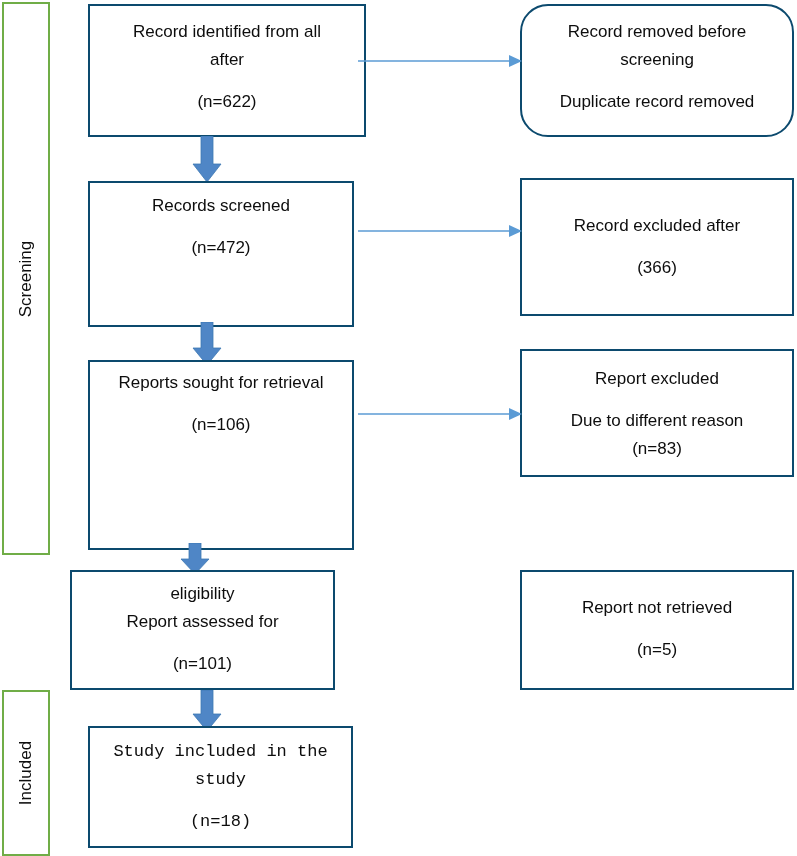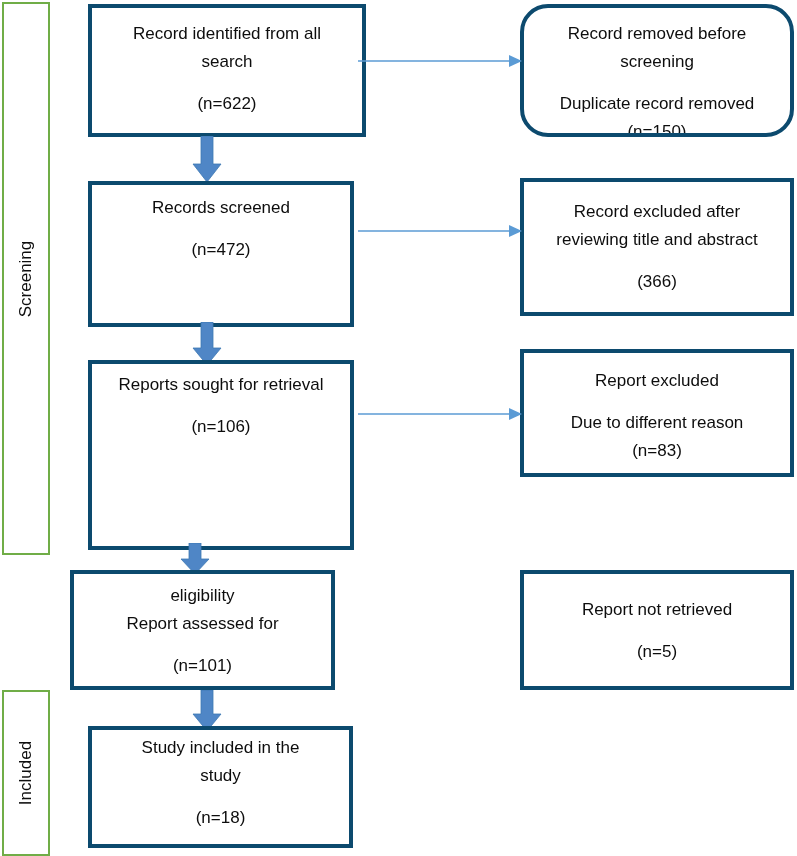--- a/index.html
+++ b/index.html
@@ -16,21 +16,21 @@
     width: 797px;
     height: 856px;
     background: #ffffff;
     overflow: hidden;
   }
 
   
   .box {
     position: absolute;
     box-sizing: border-box;
-    border: 4px solid #0c4a6e;
+    border: 2px solid #0c4a6e;
     background: #ffffff;
     text-align: center;
     overflow: hidden;
   }
   .box .line {
     display: block;
     font-size: 17px;
     line-height: 28px;
     color: #0d0d0d;
     white-space: nowrap;
@@ -82,33 +82,32 @@
     <span class="vtext">Screening</span>
   </div>
 
   <div class="phase" style="left:2px; top:690px; width:48px; height:166px;">
     <span class="vtext">Included</span>
   </div>
 
   <div class="box" style="left:88px; top:4px; width:278px; height:133px;">
     <div class="inner">
       <span class="line">Record identified from all</span>
-      <span class="line">search</span>
+      <span class="line">after</span>
       <span class="gap"></span>
       <span class="line">(n=622)</span>
     </div>
   </div>
 
   <div class="box" style="left:520px; top:4px; width:274px; height:133px;border-radius:28px;">
     <div class="inner">
       <span class="line">Record removed before</span>
       <span class="line">screening</span>
       <span class="gap"></span>
       <span class="line">Duplicate record removed</span>
-      <span class="line">(n=150)</span>
     </div>
   </div>
 
   <div class="harrow" style="left:358px; top:52px; width:166px; height:18px;">
     <svg width="166" height="18" viewBox="0 0 166 18">
       <line x1="0" y1="9" x2="152" y2="9" stroke="#5B9BD5" stroke-width="1.6"></line>
       <polygon points="151,3 164,9 151,15" fill="#5B9BD5"></polygon>
     </svg>
   </div>
 
@@ -120,23 +119,22 @@
 
   <div class="box" style="left:88px; top:181px; width:266px; height:146px;">
     <div class="inner" style="padding-top:9px;">
       <span class="line">Records screened</span>
       <span class="gap"></span>
       <span class="line">(n=472)</span>
     </div>
   </div>
 
   <div class="box" style="left:520px; top:178px; width:274px; height:138px;">
-    <div class="inner" style="padding-top:16px;">
+    <div class="inner" style="padding-top:32px;">
       <span class="line">Record excluded after</span>
-      <span class="line">reviewing title and abstract</span>
       <span class="gap"></span>
       <span class="line">(366)</span>
     </div>
   </div>
 
   <div class="harrow" style="left:358px; top:222px; width:166px; height:18px;">
     <svg width="166" height="18" viewBox="0 0 166 18">
       <line x1="0" y1="9" x2="152" y2="9" stroke="#5B9BD5" stroke-width="1.6"></line>
       <polygon points="151,3 164,9 151,15" fill="#5B9BD5"></polygon>
     </svg>
@@ -195,21 +193,21 @@
     </div>
   </div>
 
   <div class="varrow" style="left:192px; top:690px; width:30px; height:42px;">
     <svg width="30" height="42" viewBox="0 0 30 42">
       <polygon points="9,0 21,0 21,24 29,24 15,41 1,24 9,24" fill="#4F86C6" stroke="#3E78B2" stroke-width="0.8"></polygon>
     </svg>
   </div>
 
   <div class="box" style="left:88px; top:726px; width:265px; height:122px;">
-    <div class="inner" style="padding-top:4px;">
+    <div class="inner" style="padding-top:10px;font-family:Liberation Mono, monospace;">
       <span class="line">Study included in the</span>
       <span class="line">study</span>
       <span class="gap"></span>
       <span class="line">(n=18)</span>
     </div>
   </div>
 
 </div>
 
 </body></html>

